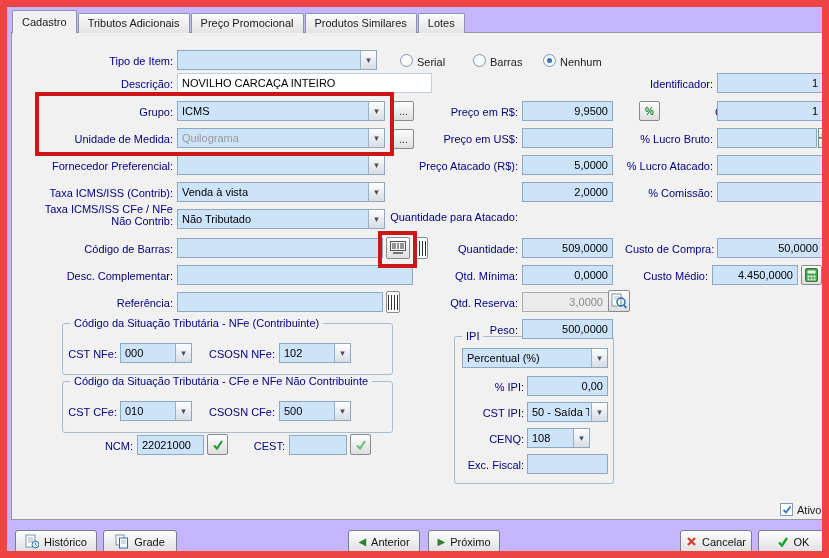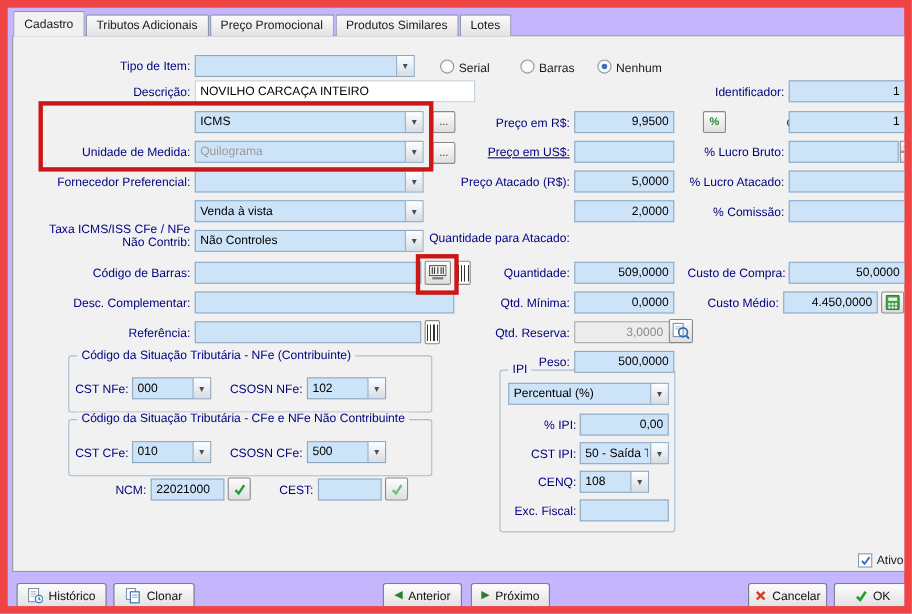--- a/index.html
+++ b/index.html
@@ -90,69 +90,71 @@
   <span class="radio" style="left:466px;top:47px;"></span>
   <span class="rlbl" style="left:483px;top:49px;">Barras</span>
   <span class="radio on" style="left:536px;top:47px;"></span>
   <span class="rlbl" style="left:553px;top:49px;">Nenhum</span>
 
   <div class="lbl" style="left:6px;top:71px;width:160px;">Descrição:</div>
   <input class="field white" style="left: 170px; top: 66px; width: 255px;" value="NOVILHO CARCAÇA INTEIRO">
   <div class="lbl" style="left:586px;top:71px;width:120px;">Identificador:</div>
   <input class="field num" style="left: 710px; top: 66px; width: 106px;" value="1">
 
+  <div class="lbl" style="left:6px;top:99px;width:160px;">Grupo:</div>
   <div class="combo" style="left:170px;top:94px;width:208px;">
     <span class="txt">ICMS</span>
     <span class="arrow"></span>
   </div>
   <div class="sbtn" style="left:386px;top:94px;width:21px;height:20px;">...</div>
   <div class="lbl" style="left:351px;top:99px;width:160px;">Preço em R$:</div>
   <input class="field num" style="left: 515px; top: 94px; width: 91px;" value="9,9500">
   <div class="sbtn green" style="left:632px;top:94px;width:21px;height:20px;">%</div>
   <div class="lbl" style="left:586px;top:99px;width:120px;margin-left:40px;">Código:</div>
   <input class="field num" style="left: 710px; top: 94px; width: 106px;" value="1">
 
   <div class="lbl" style="left:6px;top:126px;width:160px;">Unidade de Medida:</div>
   <div class="combo disabled" style="left:170px;top:121px;width:208px;">
     <span class="txt">Quilograma</span>
     <span class="arrow"></span>
   </div>
   <div class="sbtn" style="left:386px;top:122px;width:21px;height:20px;">...</div>
-  <div class="lbl" style="left:351px;top:126px;width:160px;text-decoration:underline;">Preço em US$:</div>
+  <div class="lbl" style="left:351px;top:126px;width:160px;">Preço em US$:</div>
   <input class="field num" style="left: 515px; top: 121px; width: 91px;" value="">
   <div class="lbl" style="left:586px;top:126px;width:120px;">% Lucro Bruto:</div>
   <input class="field num" style="left: 710px; top: 121px; width: 100px;" value="">
   <div class="spin" style="left:811px;top:121px;">
     <div>▲</div>
     <div>▼</div>
   </div>
 
   <div class="lbl" style="left:6px;top:153px;width:160px;">Fornecedor Preferencial:</div>
   <div class="combo" style="left:170px;top:148px;width:208px;">
     <span class="txt"></span>
     <span class="arrow"></span>
   </div>
   <div class="lbl" style="left:351px;top:153px;width:160px;">Preço Atacado (R$):</div>
   <input class="field num" style="left: 515px; top: 148px; width: 91px;" value="5,0000">
   <div class="lbl" style="left:586px;top:153px;width:120px;">% Lucro Atacado:</div>
   <input class="field num" style="left: 710px; top: 148px; width: 106px;" value="">
 
+  <div class="lbl" style="left:6px;top:180px;width:160px;">Taxa ICMS/ISS (Contrib):</div>
   <div class="combo" style="left:170px;top:175px;width:208px;">
     <span class="txt">Venda à vista</span>
     <span class="arrow"></span>
   </div>
   <div class="lbl" style="left:351px;top:180px;width:160px;margin-top:24px;">Quantidade para Atacado:</div>
   <input class="field num" style="left: 515px; top: 175px; width: 91px;" value="2,0000">
   <div class="lbl" style="left:586px;top:180px;width:120px;">% Comissão:</div>
   <input class="field num" style="left: 710px; top: 175px; width: 106px;" value="">
 
   <div class="lbl" style="left:6px;top:208px;width:160px;">Não Contrib:</div>
   <div class="lbl" style="left:6px;top:196px;width:160px;">Taxa ICMS/ISS CFe / NFe</div>
   <div class="combo" style="left:170px;top:202px;width:208px;">
-    <span class="txt">Não Controles</span>
+    <span class="txt">Não Tributado</span>
     <span class="arrow"></span>
   </div>
 
   <div class="lbl" style="left:6px;top:236px;width:160px;">Código de Barras:</div>
   <input class="field" style="left: 170px; top: 231px; width: 206px;" value="">
   <div class="sbtn" style="left:379px;top:230px;width:24px;height:22px;">
     <svg width="16" height="14" viewBox="0 0 16 14">
       <rect x="0.5" y="0.5" width="15" height="9" fill="#f7f7f7" stroke="#555"></rect>
       <g stroke="#333" stroke-width="1">
         <line x1="3" y1="2" x2="3" y2="8"></line>
@@ -296,21 +298,21 @@
     </svg>
     <span>Histórico</span>
   </div>
   <div class="bbtn" style="left:96px;top:523px;width:74px;">
     <svg width="14" height="15" viewBox="0 0 14 15">
       <rect x="1" y="1" width="8" height="10" fill="#fff" stroke="#7d91a8"></rect>
       <rect x="4.5" y="4" width="8" height="10" fill="#fff" stroke="#2b6cb0"></rect>
       <line x1="6" y1="7" x2="11" y2="7" stroke="#9fb0c6"></line>
         <line x1="6" y1="9" x2="11" y2="9" stroke="#9fb0c6"></line>
     </svg>
-    <span>Clonar</span>
+    <span>Grade</span>
   </div>
   <div class="bbtn" style="left:341px;top:523px;width:72px;">
     <span class="tri">◀</span>
     <span>Anterior</span>
   </div>
   <div class="bbtn" style="left:421px;top:523px;width:72px;">
     <span class="tri">▶</span>
     <span>Próximo</span>
   </div>
   <div class="bbtn" style="left:673px;top:523px;width:72px;">

